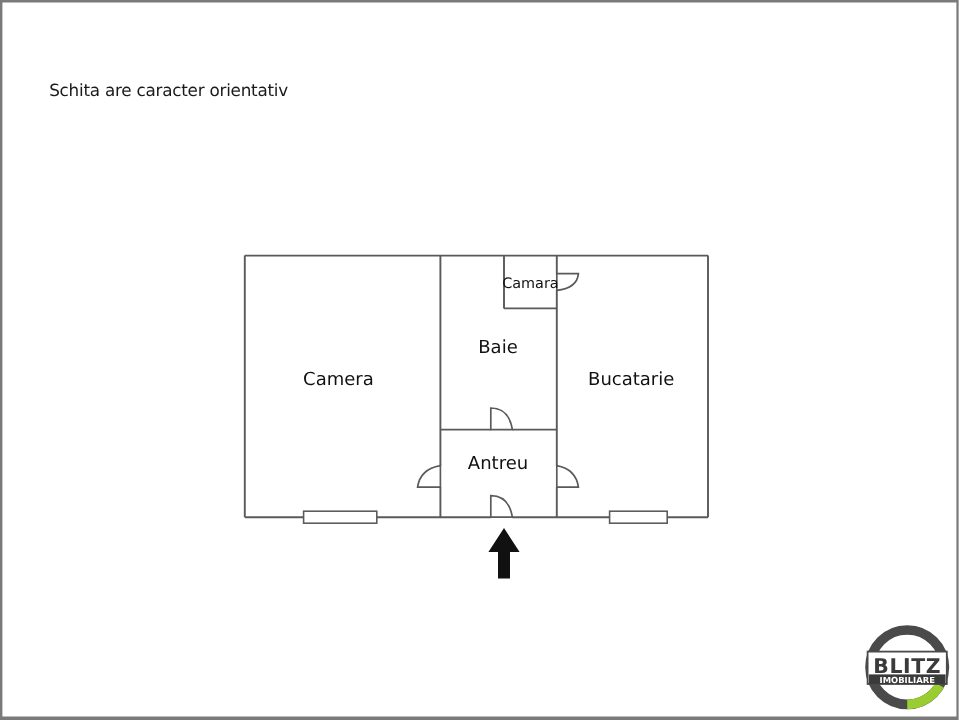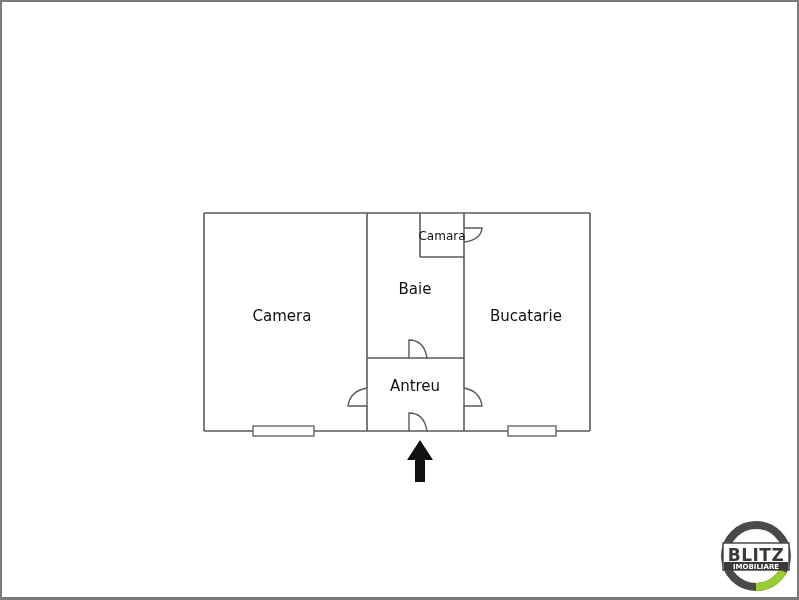--- a/index.html
+++ b/index.html
@@ -59,20 +59,21 @@
       top: 517px;
       width: 74px;
       height: 74px;
     }
   </style>
 </head>
 <body>
 
 <div class="frame">
 
+  <div class="note">Schita are caracter orientativ</div>
 
   <svg class="plan" width="799" height="600" viewBox="0 0 799 600">
 
     <g>
       <line class="wall" x1="202" y1="211" x2="588" y2="211"></line>
       <line class="wall" x1="202" y1="211" x2="202" y2="429"></line>
       <line class="wall" x1="588" y1="211" x2="588" y2="429"></line>
 
       <line class="wall" x1="202" y1="429" x2="407" y2="429"></line>
       <line class="wall" x1="425" y1="429" x2="588" y2="429"></line>

